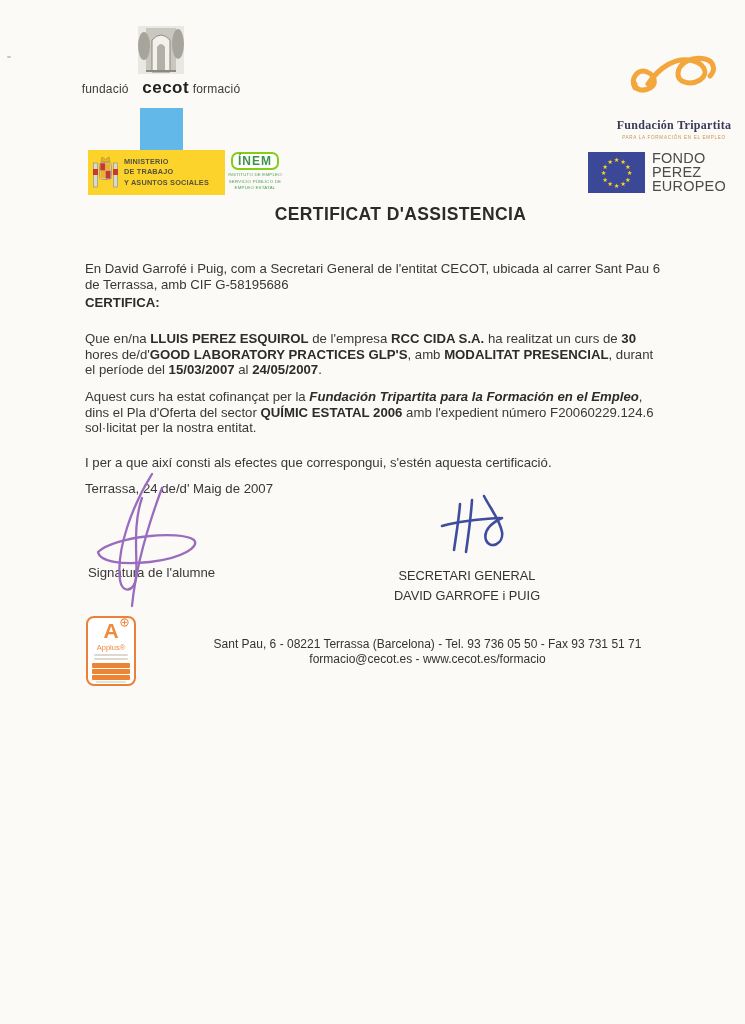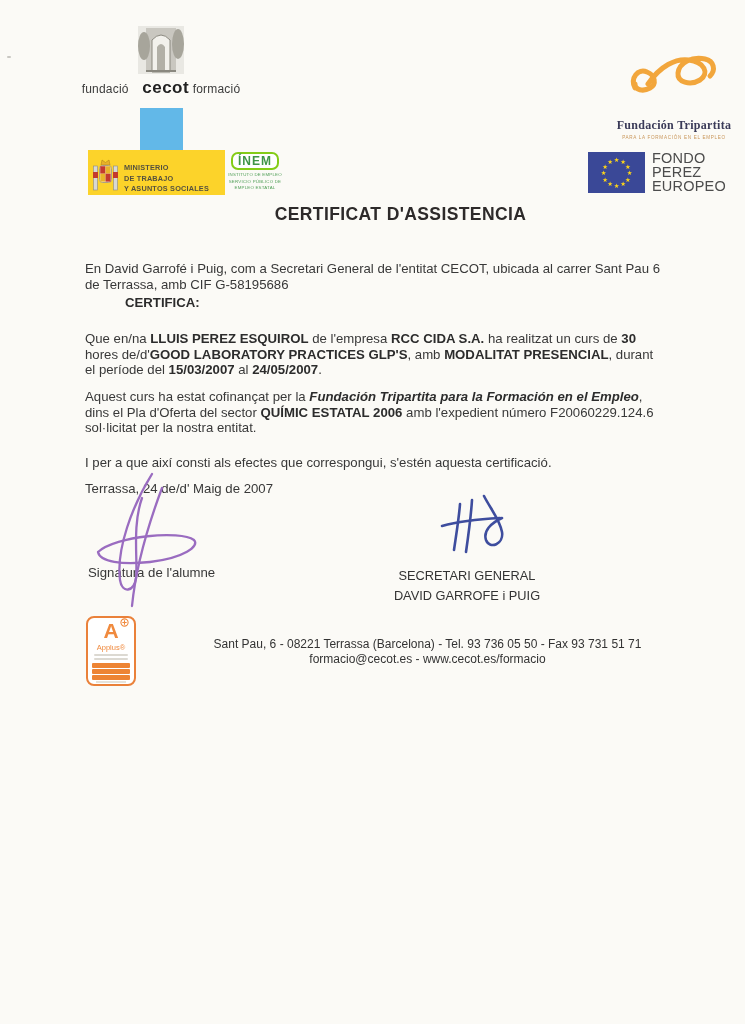--- a/index.html
+++ b/index.html
@@ -23,42 +23,42 @@
   .blue-square{width:43px;height:42px;background:#62b8e8;margin:10px auto 0 auto;}
 
   .feique{left:328px;top:50px;}
 
   .tripartita{left:606px;top:48px;width:136px;text-align:center;}
   .tripartita-name{font-family:"Liberation Serif",serif;font-weight:bold;
     font-size:12px;color:#3a3a58;letter-spacing:.3px;margin-top:18px;}
   .tripartita-tag{font-size:4.6px;color:#c9965a;letter-spacing:.7px;margin-top:2px;}
 
   .ministerio{left:88px;top:150px;width:137px;height:45px;background:#fcd32a;
-    display:flex;align-items:flex-end;gap:5px;padding:0 4px;box-sizing:border-box;}
+    display:flex;align-items:center;gap:5px;padding:0 4px;box-sizing:border-box;}
   .min-text{font-size:7.3px;font-weight:bold;color:#55513f;line-height:1.45;
     letter-spacing:.2px;text-align:left;}
 
   .inem{left:224px;top:151px;width:62px;text-align:center;}
   .inem-badge{display:inline-block;border:2px solid #84cc16;border-radius:7px;
     padding:0 5px;font-weight:bold;font-size:12px;color:#3f9447;letter-spacing:1px;
     background:#fff;}
   .inem-sub{font-size:4.4px;color:#53a059;line-height:1.5;margin-top:2px;letter-spacing:.2px;}
 
   .fse{left:588px;top:151px;display:flex;align-items:center;gap:7px;}
   .fse-text{font-size:14.5px;color:#4c4c4c;line-height:.98;letter-spacing:.2px;}
 
   
   .doc-title{left:0;top:204px;width:745px;text-align:center;
     font-weight:bold;font-size:17.5px;color:#2d2a2a;letter-spacing:.4px;
     transform:translateX(28px);}
   .bodytext{font-size:13.2px;line-height:1.18;width:580px;}
   .b{font-weight:bold;color:#2c2c2c;}
   .bi{font-weight:bold;font-style:italic;color:#2c2c2c;}
   .p1{left:85px;top:248px;}
-  .certifica{left:85px;top:295px;font-weight:bold;font-size:13.2px;color:#2c2c2c;margin-left:40px;}
+  .certifica{left:85px;top:295px;font-weight:bold;font-size:13.2px;color:#2c2c2c;}
   .p2{left:85px;top:318px;}
   .p3{left:85px;top:376px;}
   .closing{left:85px;top:442px;font-size:13.2px;}
   .dateline{left:85px;top:468px;font-size:13.2px;}
 
   
   .sig-student{left:92px;top:472px;z-index:3;pointer-events:none;}
   .student-label{left:88px;top:565px;font-size:13.2px;}
   .sig-secretary{left:438px;top:490px;z-index:3;pointer-events:none;}
   .secretary-block{left:383px;top:566px;width:168px;text-align:center;

